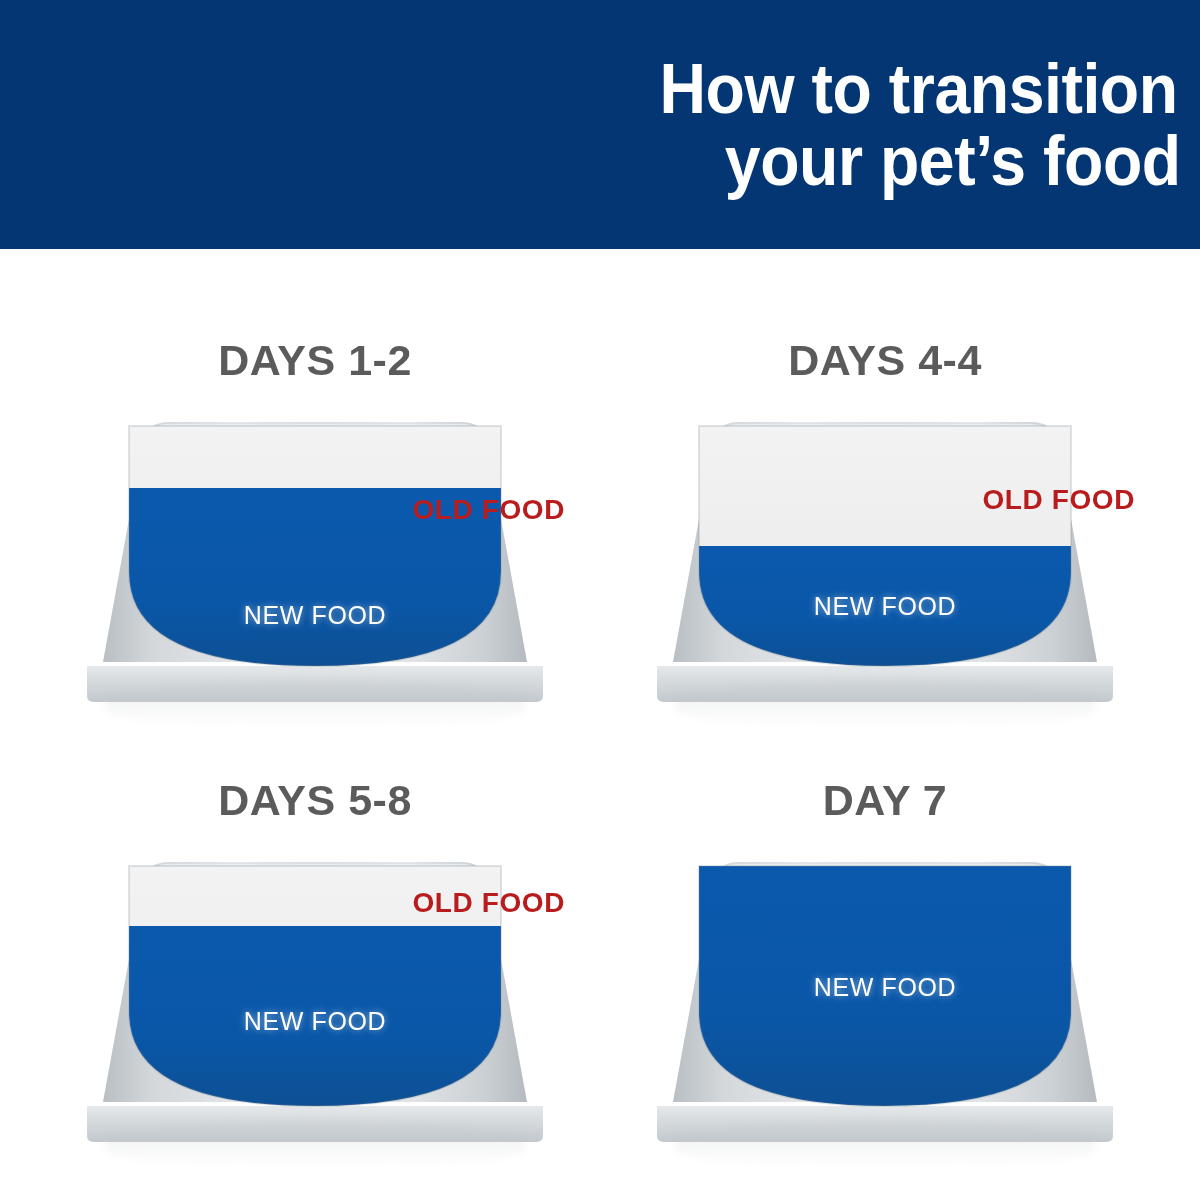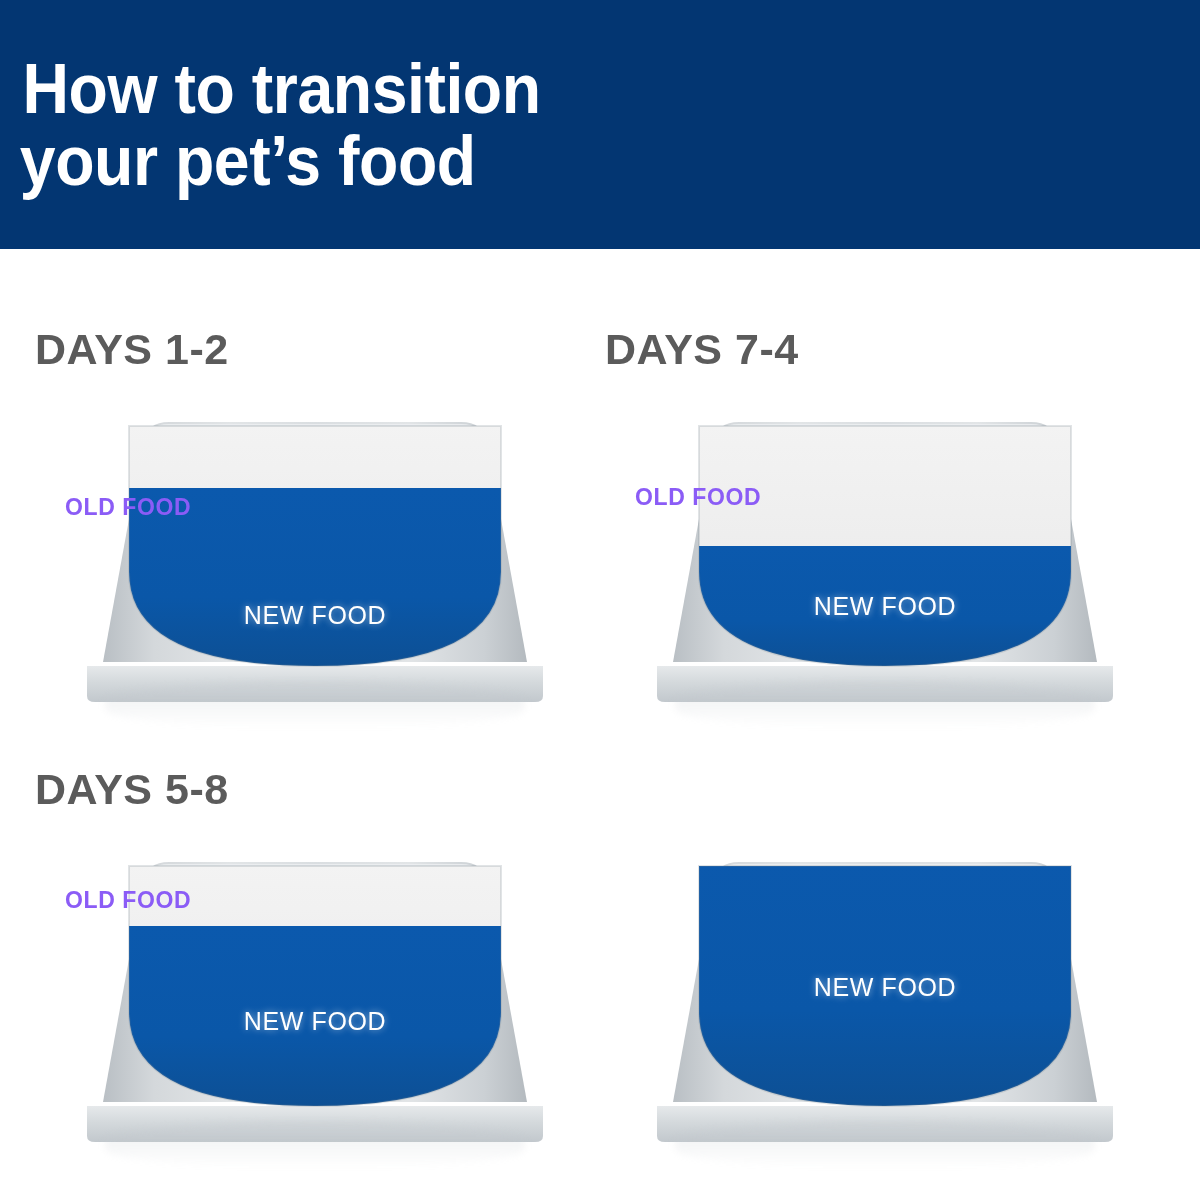--- a/index.html
+++ b/index.html
@@ -17,21 +17,21 @@
 
   
   .header {
     position: absolute;
     left: 0; top: 0;
     width: 1200px;
     height: 249px;
     background: #033672;
     display: flex;
     flex-direction: column;
-    align-items: flex-start;
+    align-items: flex-end;
     justify-content: center;
   }
   .header-title {
     color: #ffffff;
     font-family: "Liberation Sans Narrow", "Liberation Sans", sans-serif;
     font-weight: bold;
     font-size: 70px;
     line-height: 72px;
     letter-spacing: -0.5px;
     text-align: center;
@@ -52,22 +52,23 @@
     width: 560px;
     height: 440px;
   }
   .cell.r0c0 { left: 35px;  top: 75px;  }
   .cell.r0c1 { left: 605px; top: 75px;  }
   .cell.r1c0 { left: 35px;  top: 515px; }
   .cell.r1c1 { left: 605px; top: 515px; }
 
   .step-label {
     position: absolute;
-    left: 0; top: 1px;
+    left: 0; top: 12px;
     width: 560px;
+    text-align: center;
     color: #5b5b5b;
     font-weight: bold;
     font-size: 43px;
     letter-spacing: 0.5px;
     line-height: 48px;
   }
 
   
   .bowl {
     position: absolute;
@@ -79,24 +80,24 @@
   .bowl-svg {
     position: absolute;
     left: 0; top: 0;
     width: 500px;
     height: 290px;
     display: block;
   }
   .label-old {
     position: absolute;
     width: 100%;
-    text-align: left;
-    color: #8b5cf6;
+    text-align: right;
+    color: #b91c1c;
     font-weight: bold;
-    font-size: 23px;
+    font-size: 28px;
     letter-spacing: 0.6px;
     pointer-events: none;
   }
   .label-new {
     position: absolute;
     width: 100%;
     text-align: center;
     color: #ffffff;
     font-weight: normal;
     font-size: 25px;
@@ -171,21 +172,21 @@
 
         <path d="M 64,12 L 436,12 L 436,158 Q 436,252 250,252 Q 64,252 64,158 Z" fill="none" stroke="rgba(120,130,140,0.22)" stroke-width="2"></path>
       </svg>
       <div class="label-old" style="top:80px;">OLD FOOD</div>
       <div class="label-new" style="top:187px;">NEW FOOD</div>
       <div class="reflection"></div>
     </div>
   </div>
 
   <div class="cell r0c1">
-    <div class="step-label">DAYS 7-4</div>
+    <div class="step-label">DAYS 4-4</div>
     <div class="bowl">
       <svg class="bowl-svg" viewBox="0 0 500 290" preserveAspectRatio="none">
         <defs>
           <linearGradient id="shell2" x1="0" y1="0" x2="1" y2="0">
             <stop offset="0%" stop-color="#b9bfc4"></stop>
             <stop offset="12%" stop-color="#d4d8db"></stop>
             <stop offset="30%" stop-color="#e2e5e7"></stop>
             <stop offset="50%" stop-color="#dadee1"></stop>
             <stop offset="72%" stop-color="#e2e5e7"></stop>
             <stop offset="90%" stop-color="#cbd0d4"></stop>
@@ -265,20 +266,21 @@
         </g>
         <path d="M 64,12 L 436,12 L 436,158 Q 436,252 250,252 Q 64,252 64,158 Z" fill="none" stroke="rgba(120,130,140,0.22)" stroke-width="2"></path>
       </svg>
       <div class="label-old" style="top:33px;">OLD FOOD</div>
       <div class="label-new" style="top:153px;">NEW FOOD</div>
       <div class="reflection"></div>
     </div>
   </div>
 
   <div class="cell r1c1">
+    <div class="step-label">DAY 7</div>
     <div class="bowl">
       <svg class="bowl-svg" viewBox="0 0 500 290" preserveAspectRatio="none">
         <defs>
           <linearGradient id="shell4" x1="0" y1="0" x2="1" y2="0">
             <stop offset="0%" stop-color="#b9bfc4"></stop>
             <stop offset="12%" stop-color="#d4d8db"></stop>
             <stop offset="30%" stop-color="#e2e5e7"></stop>
             <stop offset="50%" stop-color="#dadee1"></stop>
             <stop offset="72%" stop-color="#e2e5e7"></stop>
             <stop offset="90%" stop-color="#cbd0d4"></stop>

